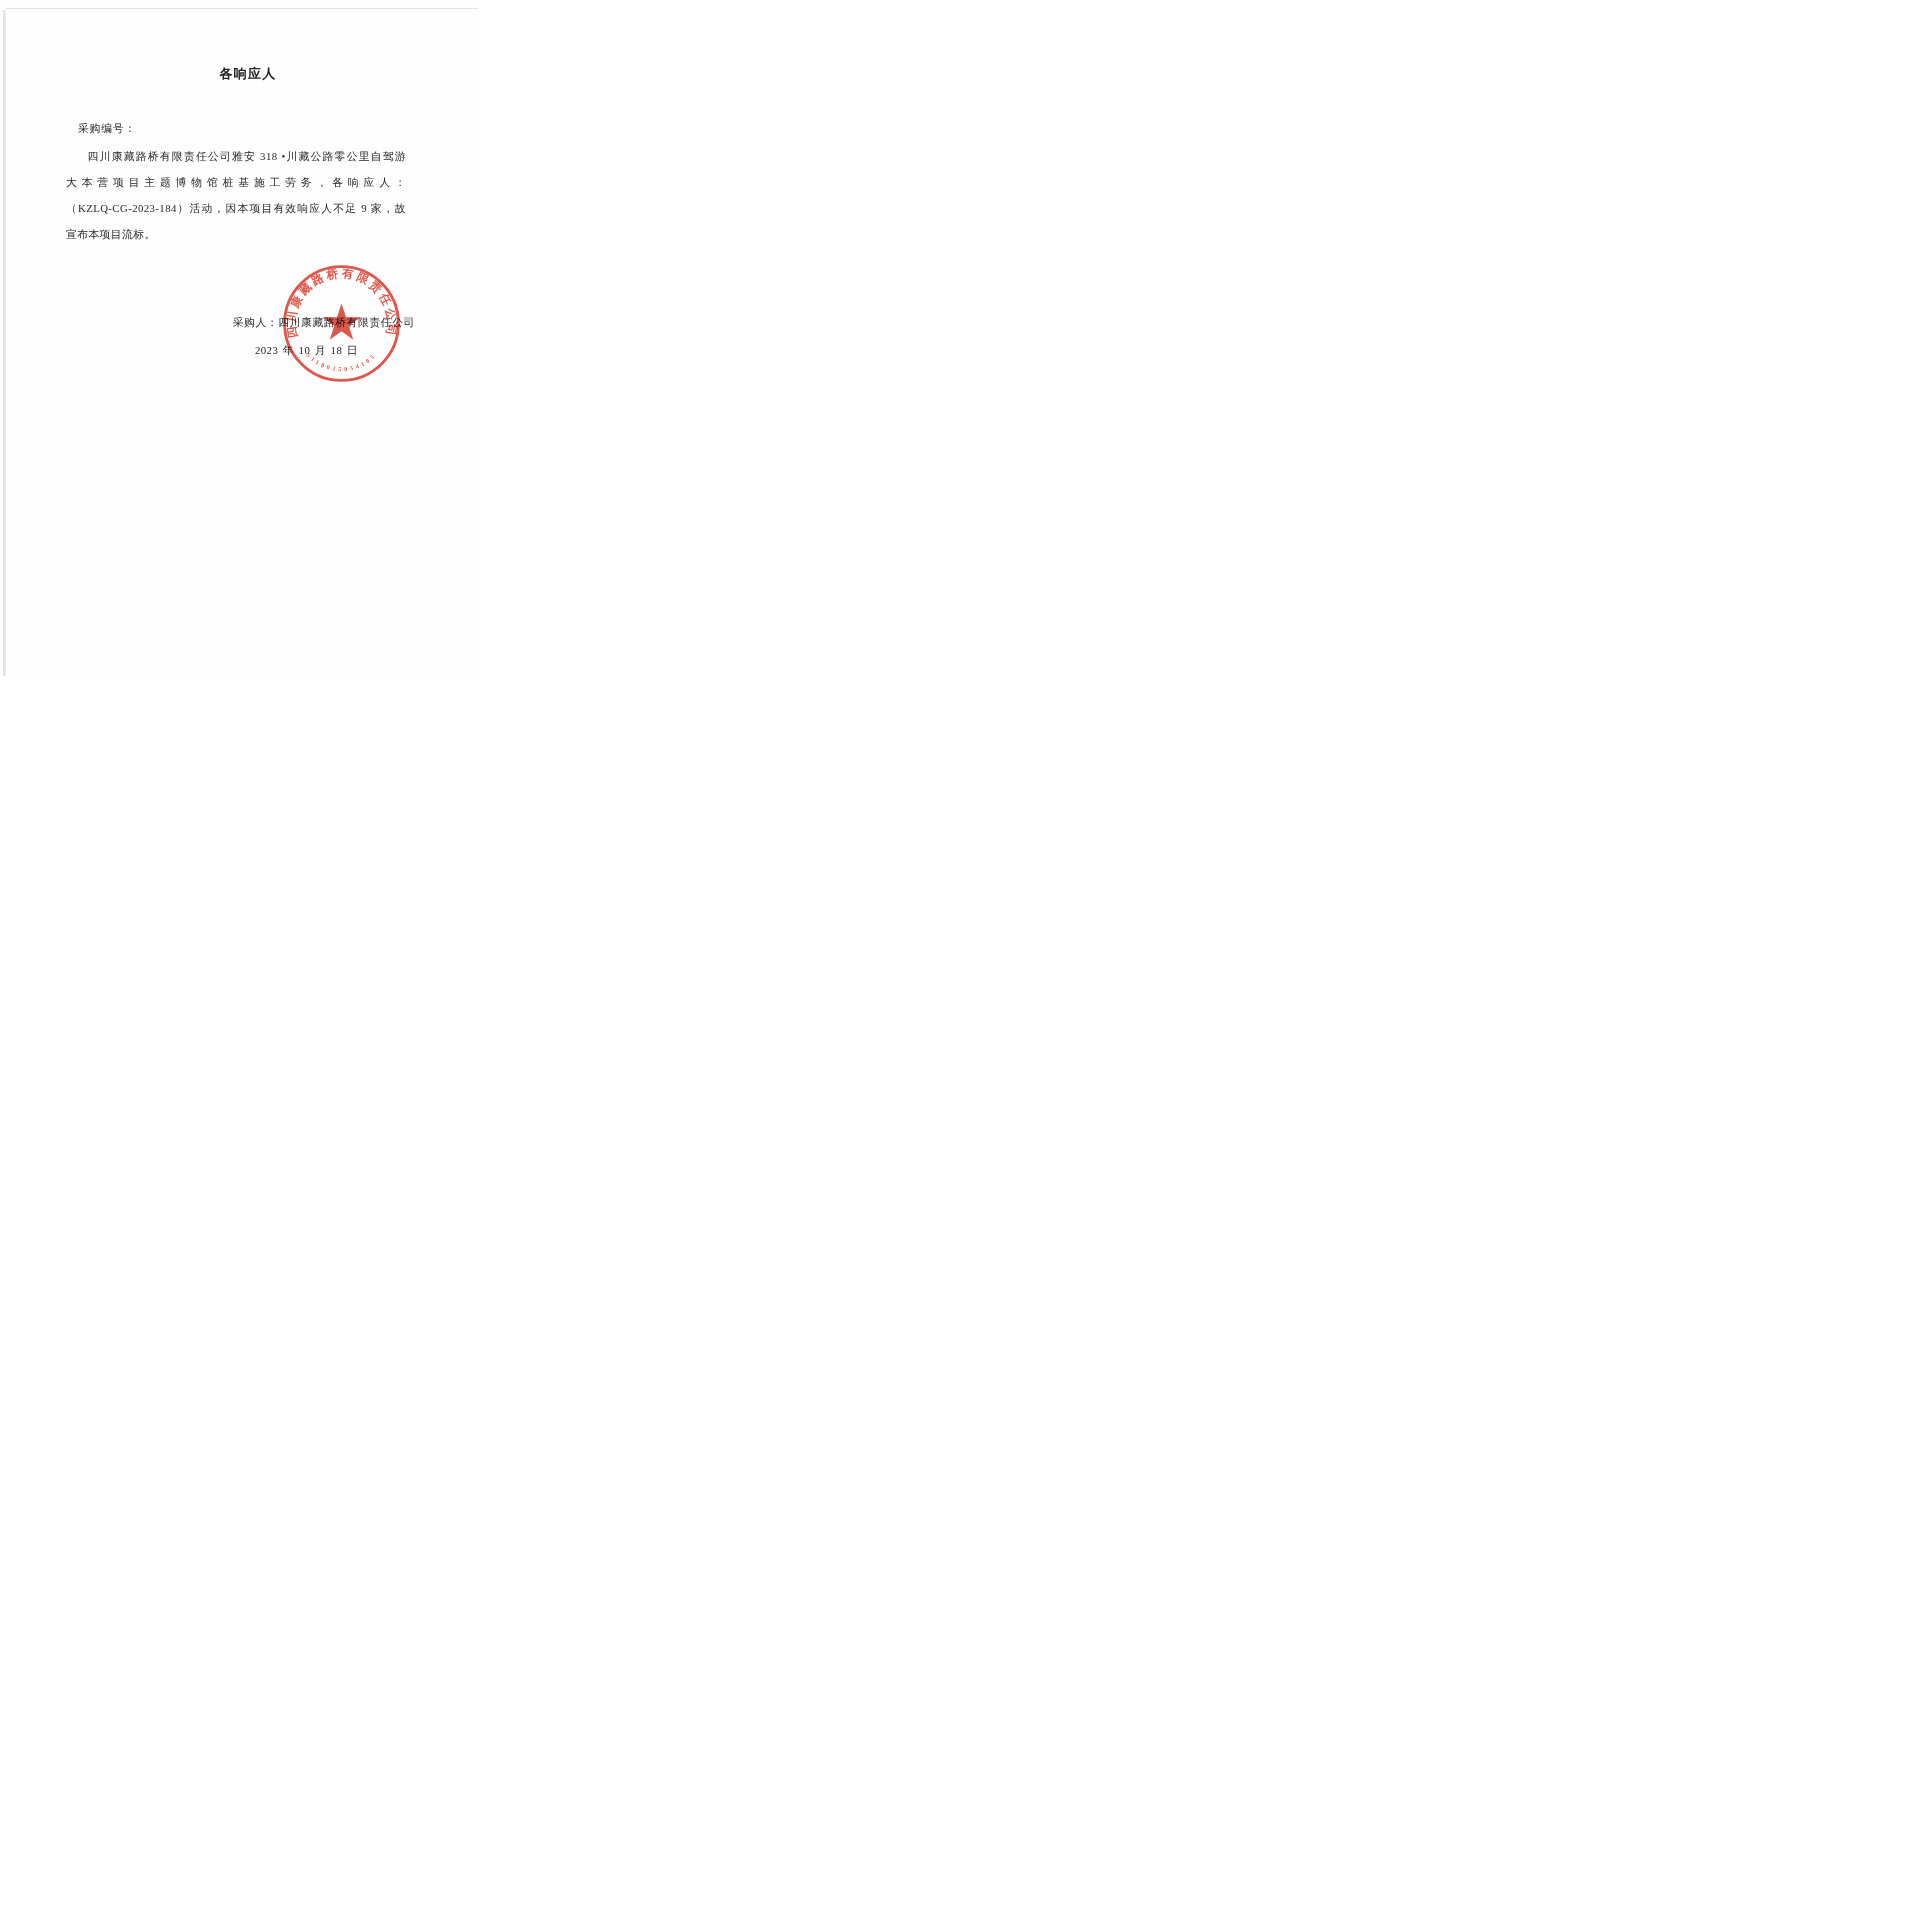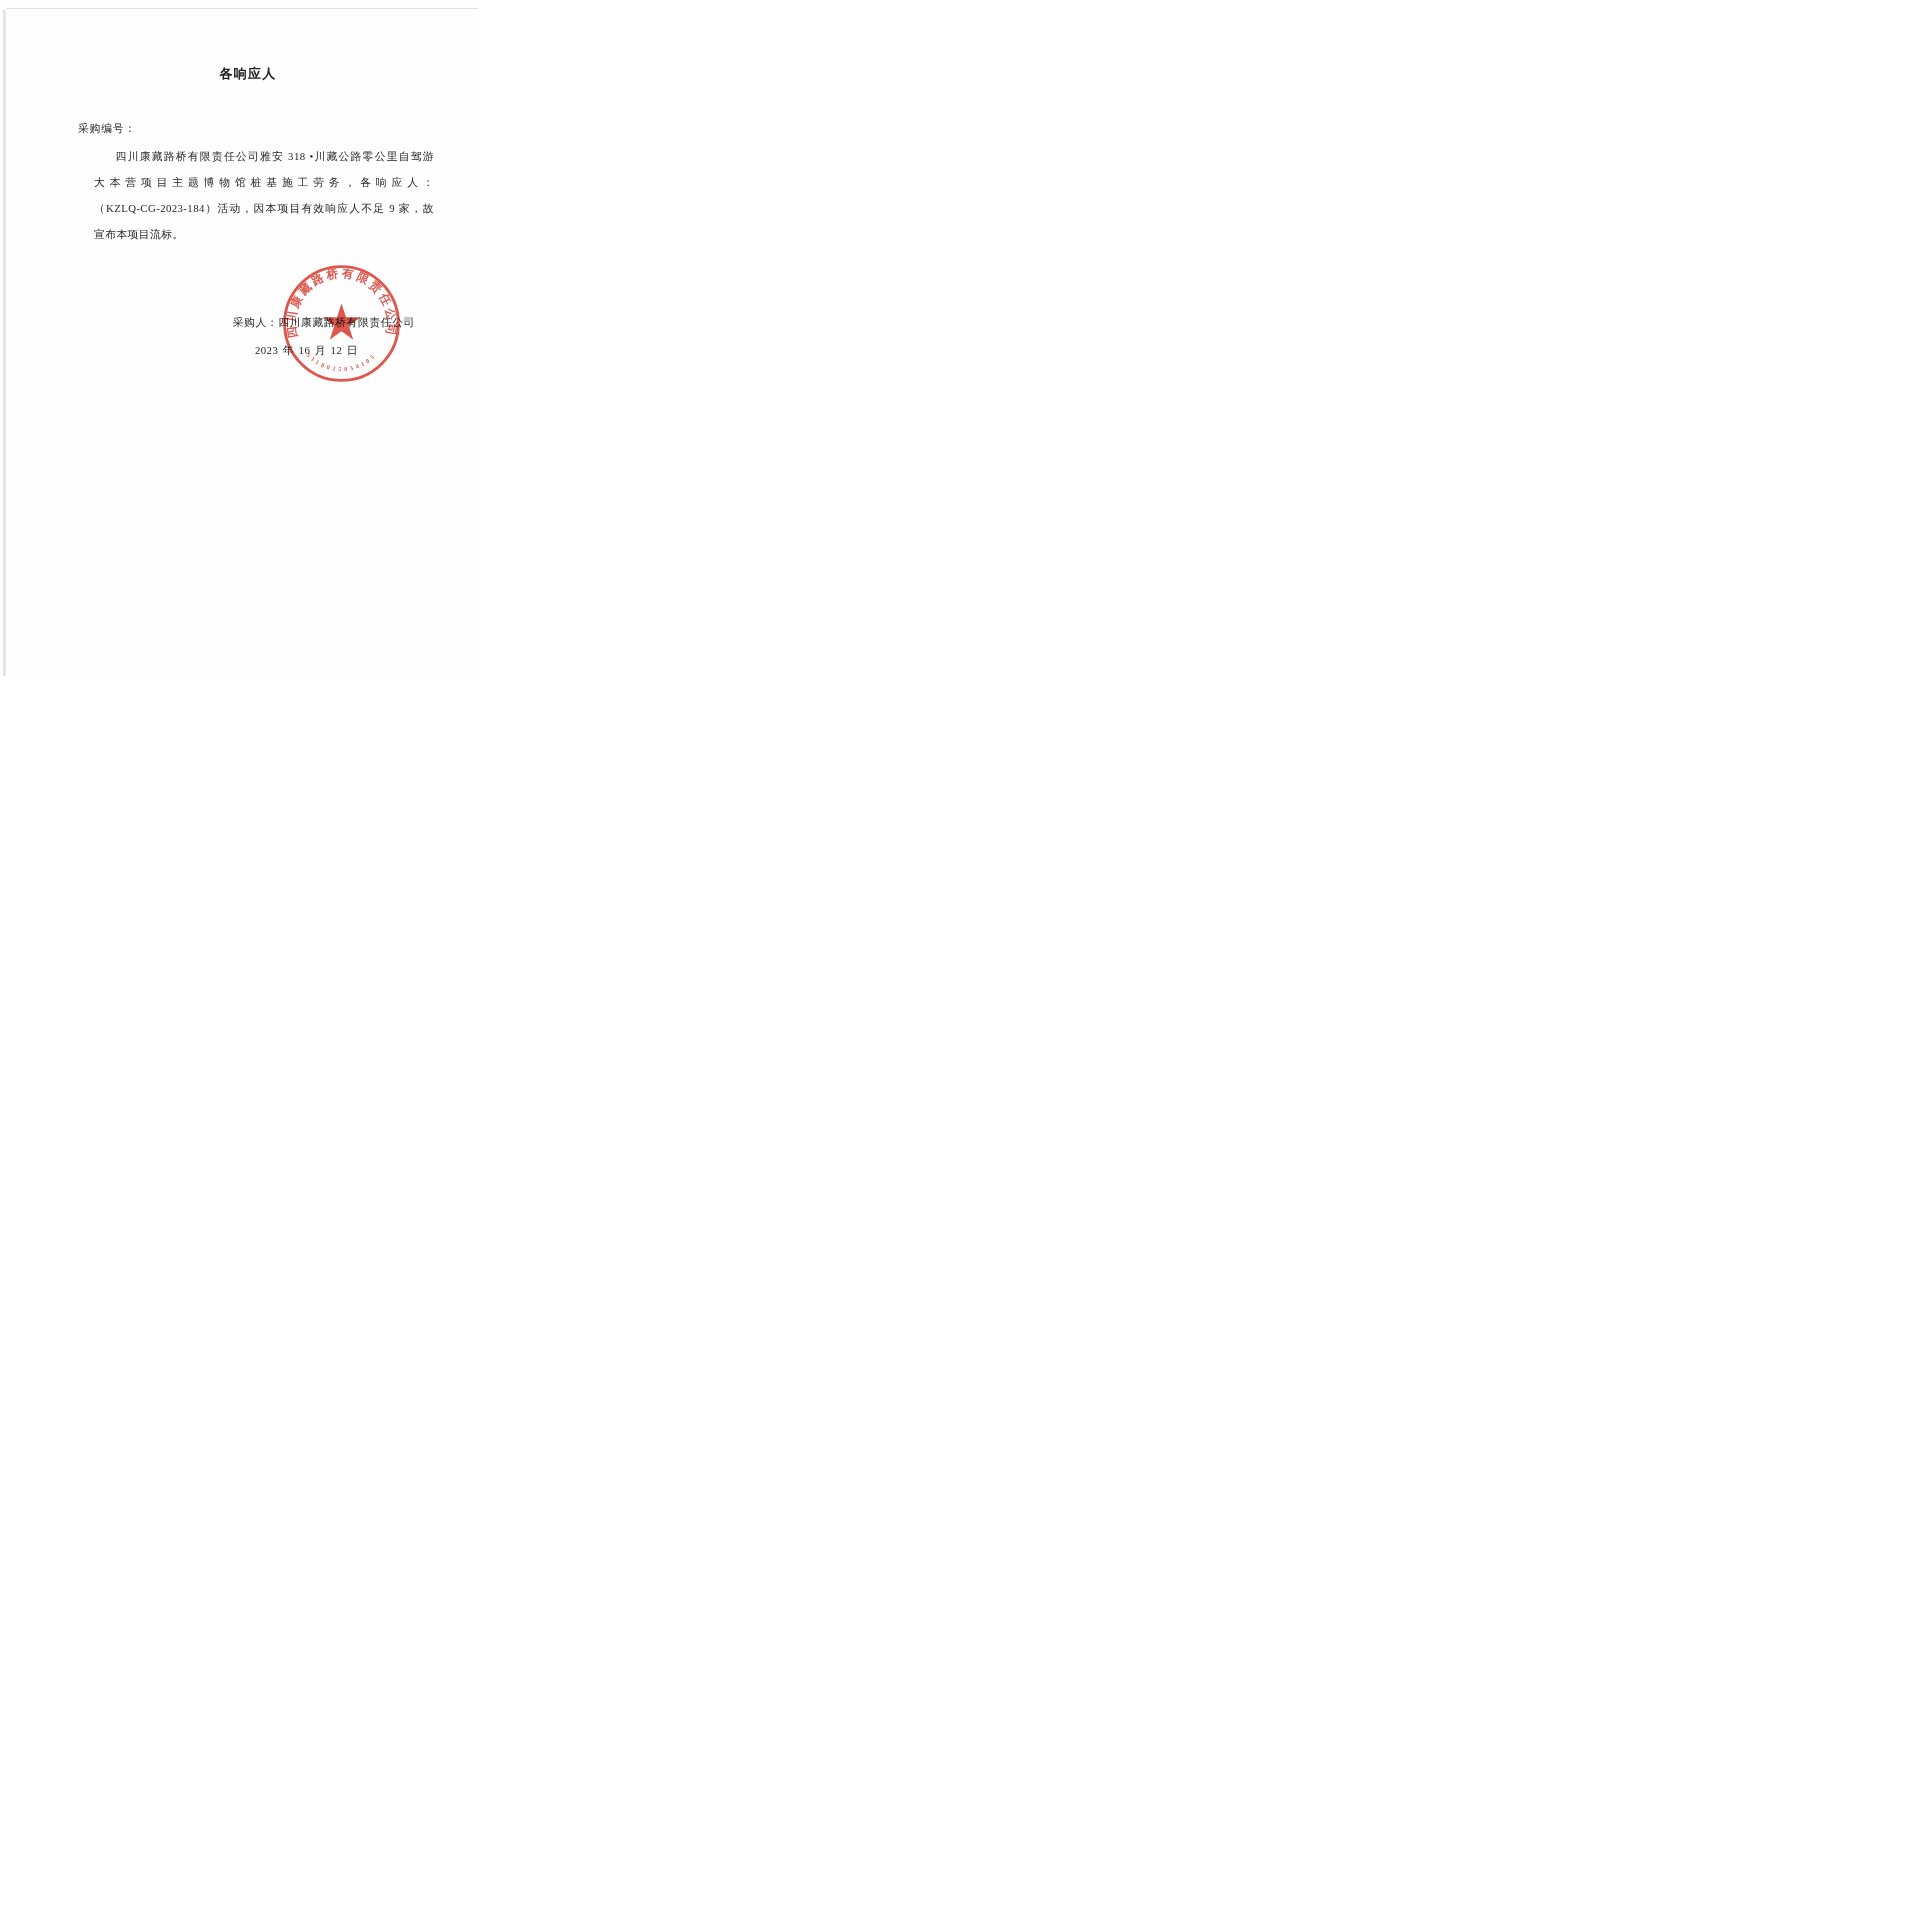--- a/index.html
+++ b/index.html
@@ -24,21 +24,21 @@
   .doc-title{
     position:absolute;top:65px;left:78px;width:340px;margin:0;
     font-size:13px;line-height:17px;font-weight:bold;
     text-align:center;letter-spacing:1.2px;color:#222226;
   }
   .greeting{
     position:absolute;top:121px;left:78px;width:340px;margin:0;
     font-size:10.8px;line-height:14px;letter-spacing:0.8px;
   }
   .body-block{
-    position:absolute;top:143px;left:94px;width:340px;
+    position:absolute;top:143px;left:66px;width:340px;
   }
   .bline{
     margin:0;font-size:10.8px;line-height:26px;
     letter-spacing:0.4px;
     text-justify:inter-ideograph;
   }
   .bline.stretch{
     text-align:justify;
     text-align-last:justify;
   }
@@ -79,21 +79,21 @@
   <p class="greeting">采购编号：</p>
 
   <div class="body-block">
     <p class="bline stretch indent">四川康藏路桥有限责任公司雅安 318 •川藏公路零公里自驾游</p>
     <p class="bline stretch">大本营项目主题博物馆桩基施工劳务，各响应人：</p>
     <p class="bline stretch">（KZLQ-CG-2023-184）活动，因本项目有效响应人不足 9 家，故</p>
     <p class="bline">宣布本项目流标。</p>
   </div>
 
   <p class="buyer-line">采购人：四川康藏路桥有限责任公司</p>
-  <p class="date-line">2023 年 16 月 12 日</p>
+  <p class="date-line">2023 年 10 月 18 日</p>
 
   <div class="stamp">
     <svg viewBox="0 0 320 320" xmlns="http://www.w3.org/2000/svg">
       <defs>
         <path id="ringPath" d="M 47.2 201 A 120 120 0 1 1 272.8 201" fill="none"></path>
         <path id="serialPath" d="M 52.6 222 A 124 124 0 0 0 267.4 222" fill="none"></path>
       </defs>
       <circle cx="160" cy="160" r="148" fill="none" stroke-width="7.5" stroke="#dc4a3d"></circle>
       <polygon points="160,108 171.8,143.8 209.5,143.9 179.0,166.2 190.6,202.1 160,180 129.4,202.1 141.0,166.2 110.5,143.9 148.2,143.8" fill="#dc4a3d"></polygon>
       <text class="ring-text" fill="#dc4a3d">

